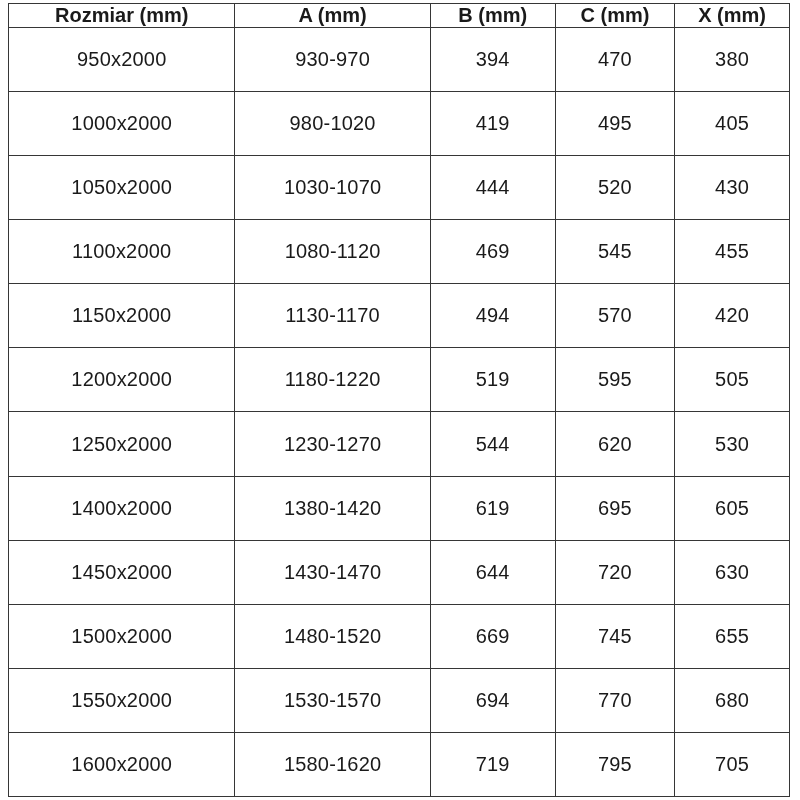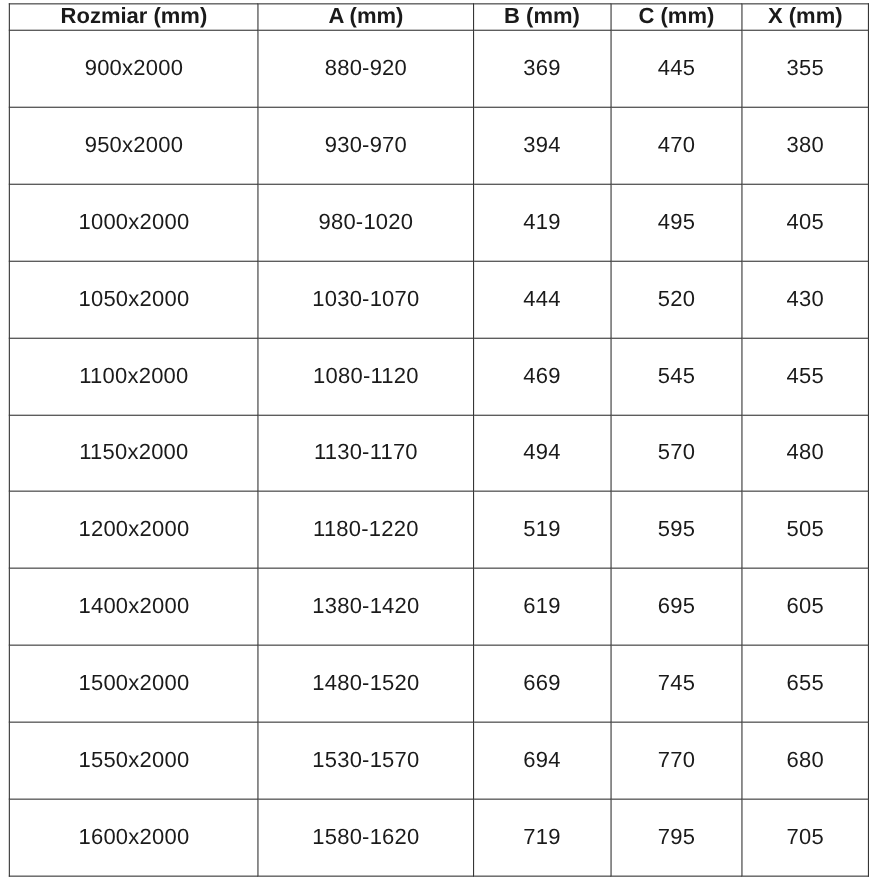--- a/index.html
+++ b/index.html
@@ -65,27 +65,20 @@
       <tr>
           <th>Rozmiar (mm)</th>
           <th>A (mm)</th>
           <th>B (mm)</th>
           <th>C (mm)</th>
           <th>X (mm)</th>
         </tr>
     </thead>
     <tbody>
         <tr>
-          <td>900x2000</td>
-          <td>880-920</td>
-          <td>369</td>
-          <td>445</td>
-          <td>355</td>
-        </tr>
-        <tr>
           <td>950x2000</td>
           <td>930-970</td>
           <td>394</td>
           <td>470</td>
           <td>380</td>
         </tr>
         <tr>
           <td>1000x2000</td>
           <td>980-1020</td>
           <td>419</td>
@@ -104,35 +97,49 @@
           <td>1080-1120</td>
           <td>469</td>
           <td>545</td>
           <td>455</td>
         </tr>
         <tr>
           <td>1150x2000</td>
           <td>1130-1170</td>
           <td>494</td>
           <td>570</td>
-          <td>480</td>
+          <td>420</td>
         </tr>
         <tr>
           <td>1200x2000</td>
           <td>1180-1220</td>
           <td>519</td>
           <td>595</td>
           <td>505</td>
         </tr>
         <tr>
+          <td>1250x2000</td>
+          <td>1230-1270</td>
+          <td>544</td>
+          <td>620</td>
+          <td>530</td>
+        </tr>
+        <tr>
           <td>1400x2000</td>
           <td>1380-1420</td>
           <td>619</td>
           <td>695</td>
           <td>605</td>
+        </tr>
+        <tr>
+          <td>1450x2000</td>
+          <td>1430-1470</td>
+          <td>644</td>
+          <td>720</td>
+          <td>630</td>
         </tr>
         <tr>
           <td>1500x2000</td>
           <td>1480-1520</td>
           <td>669</td>
           <td>745</td>
           <td>655</td>
         </tr>
         <tr>
           <td>1550x2000</td>

